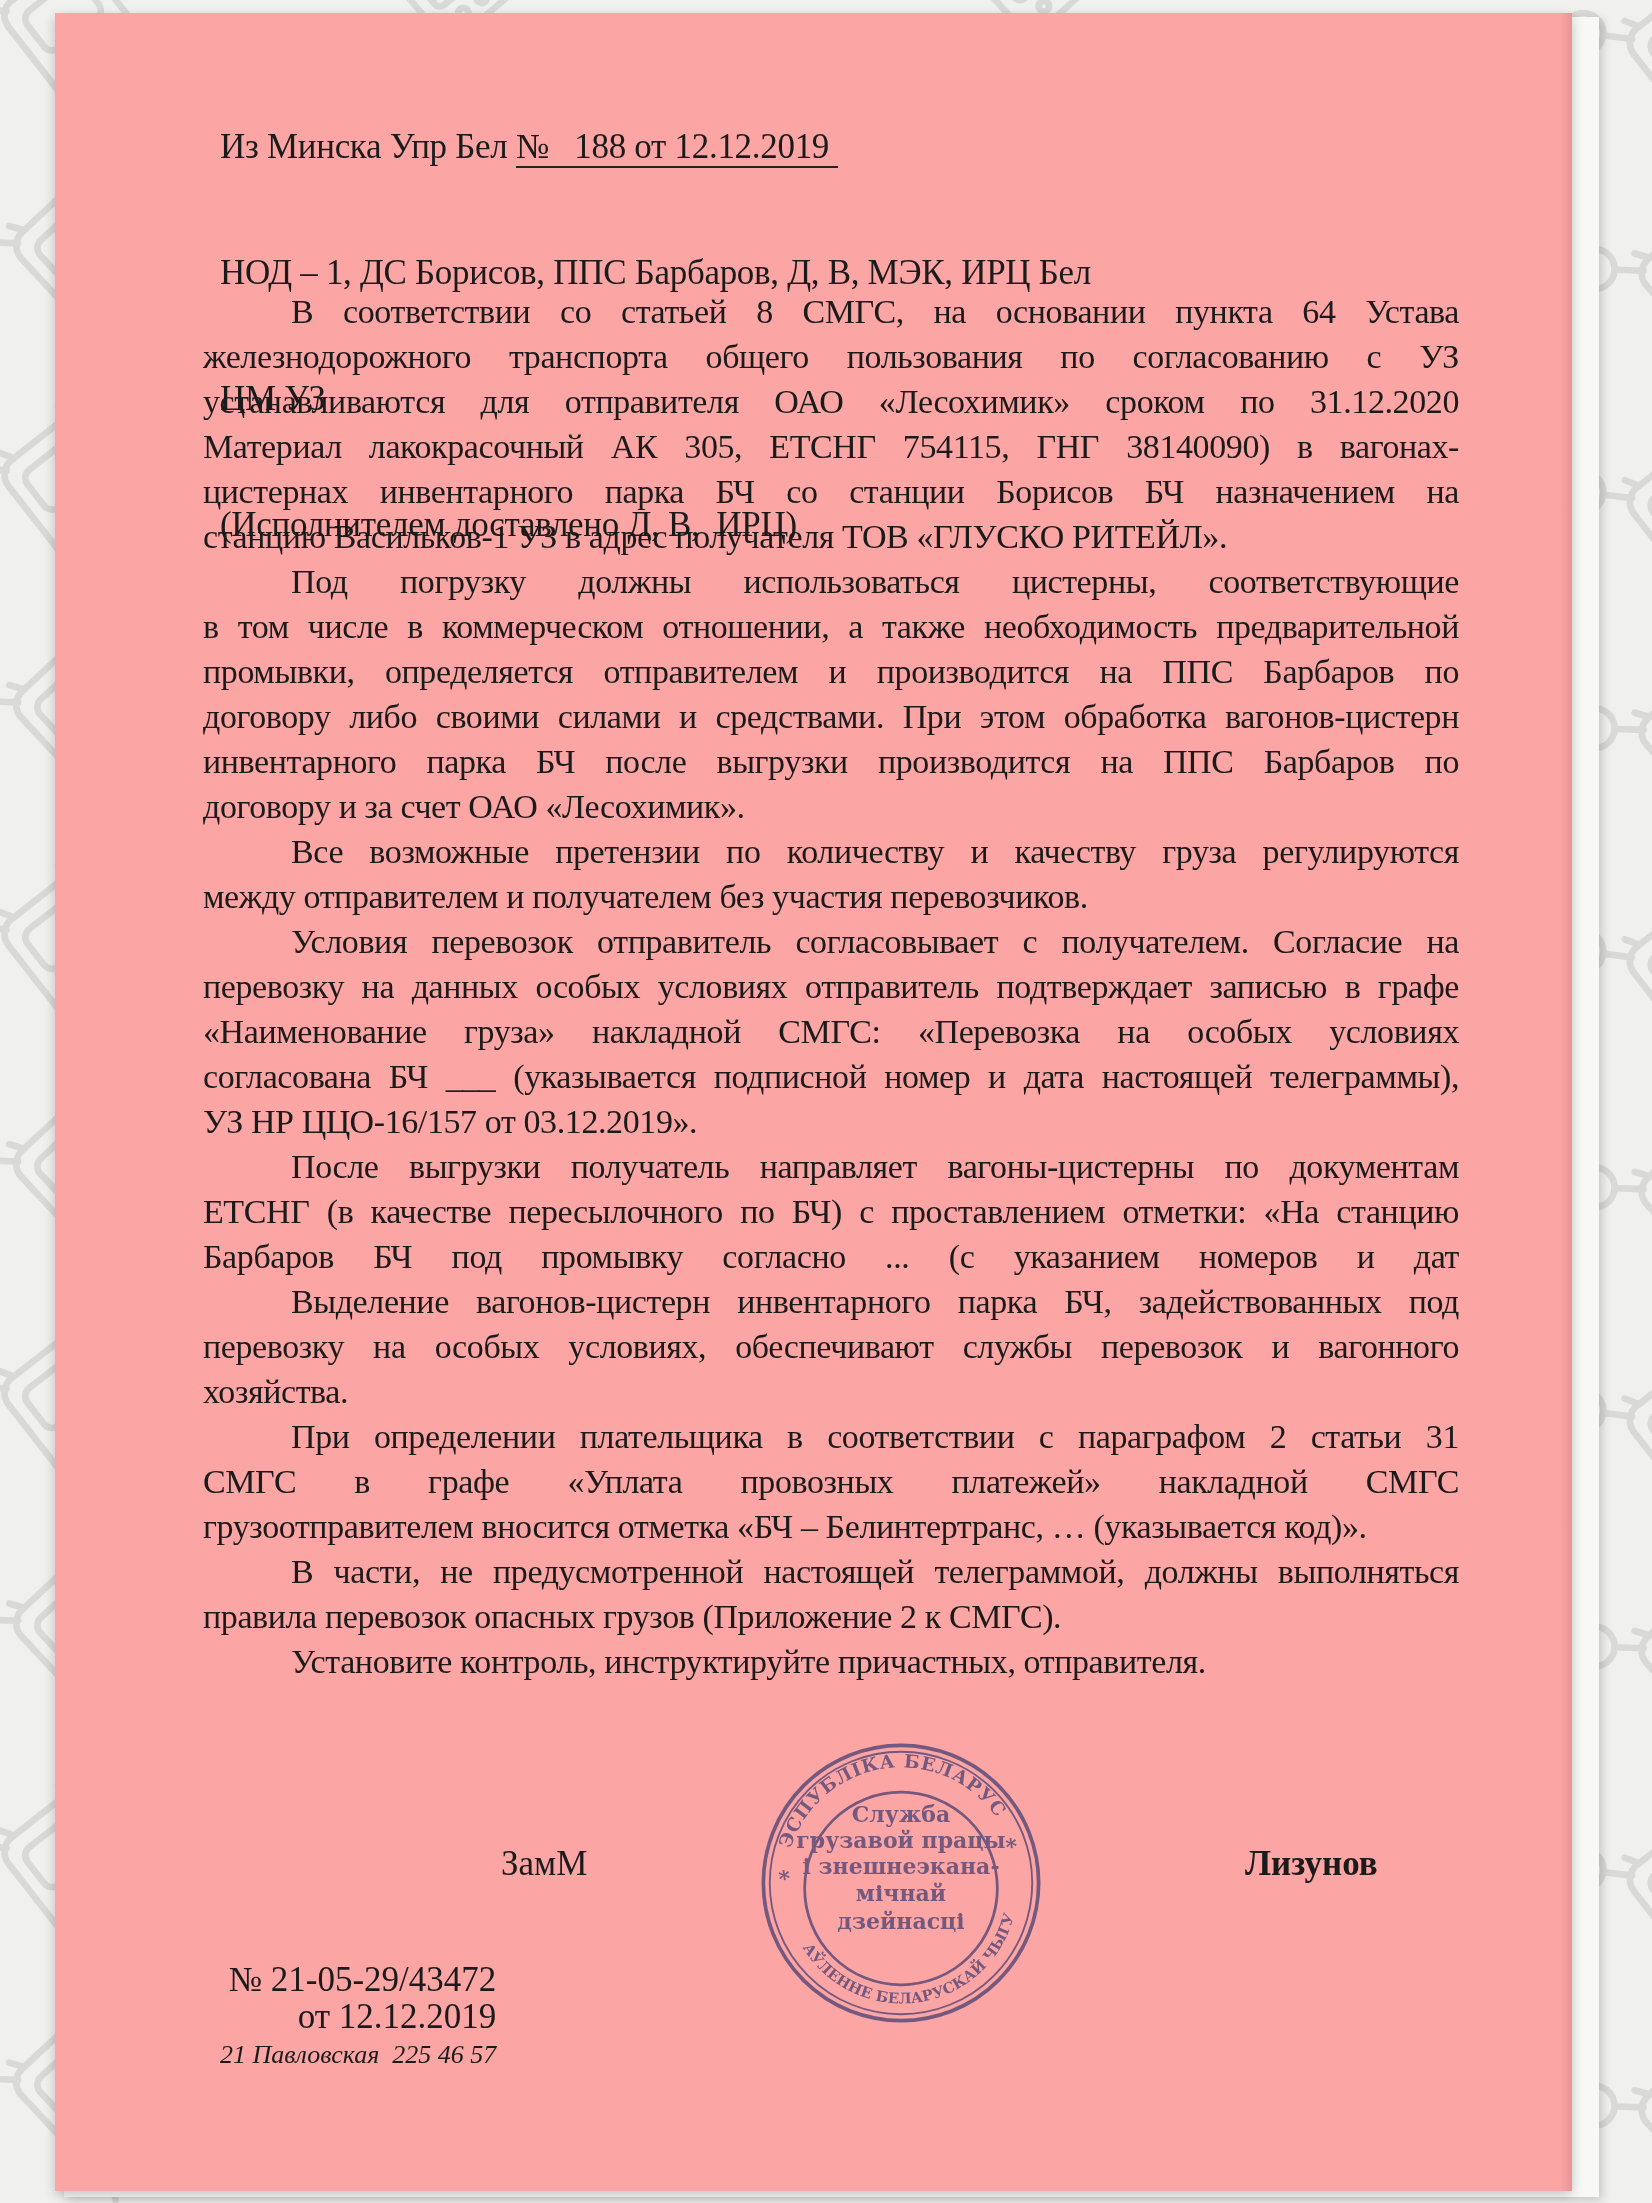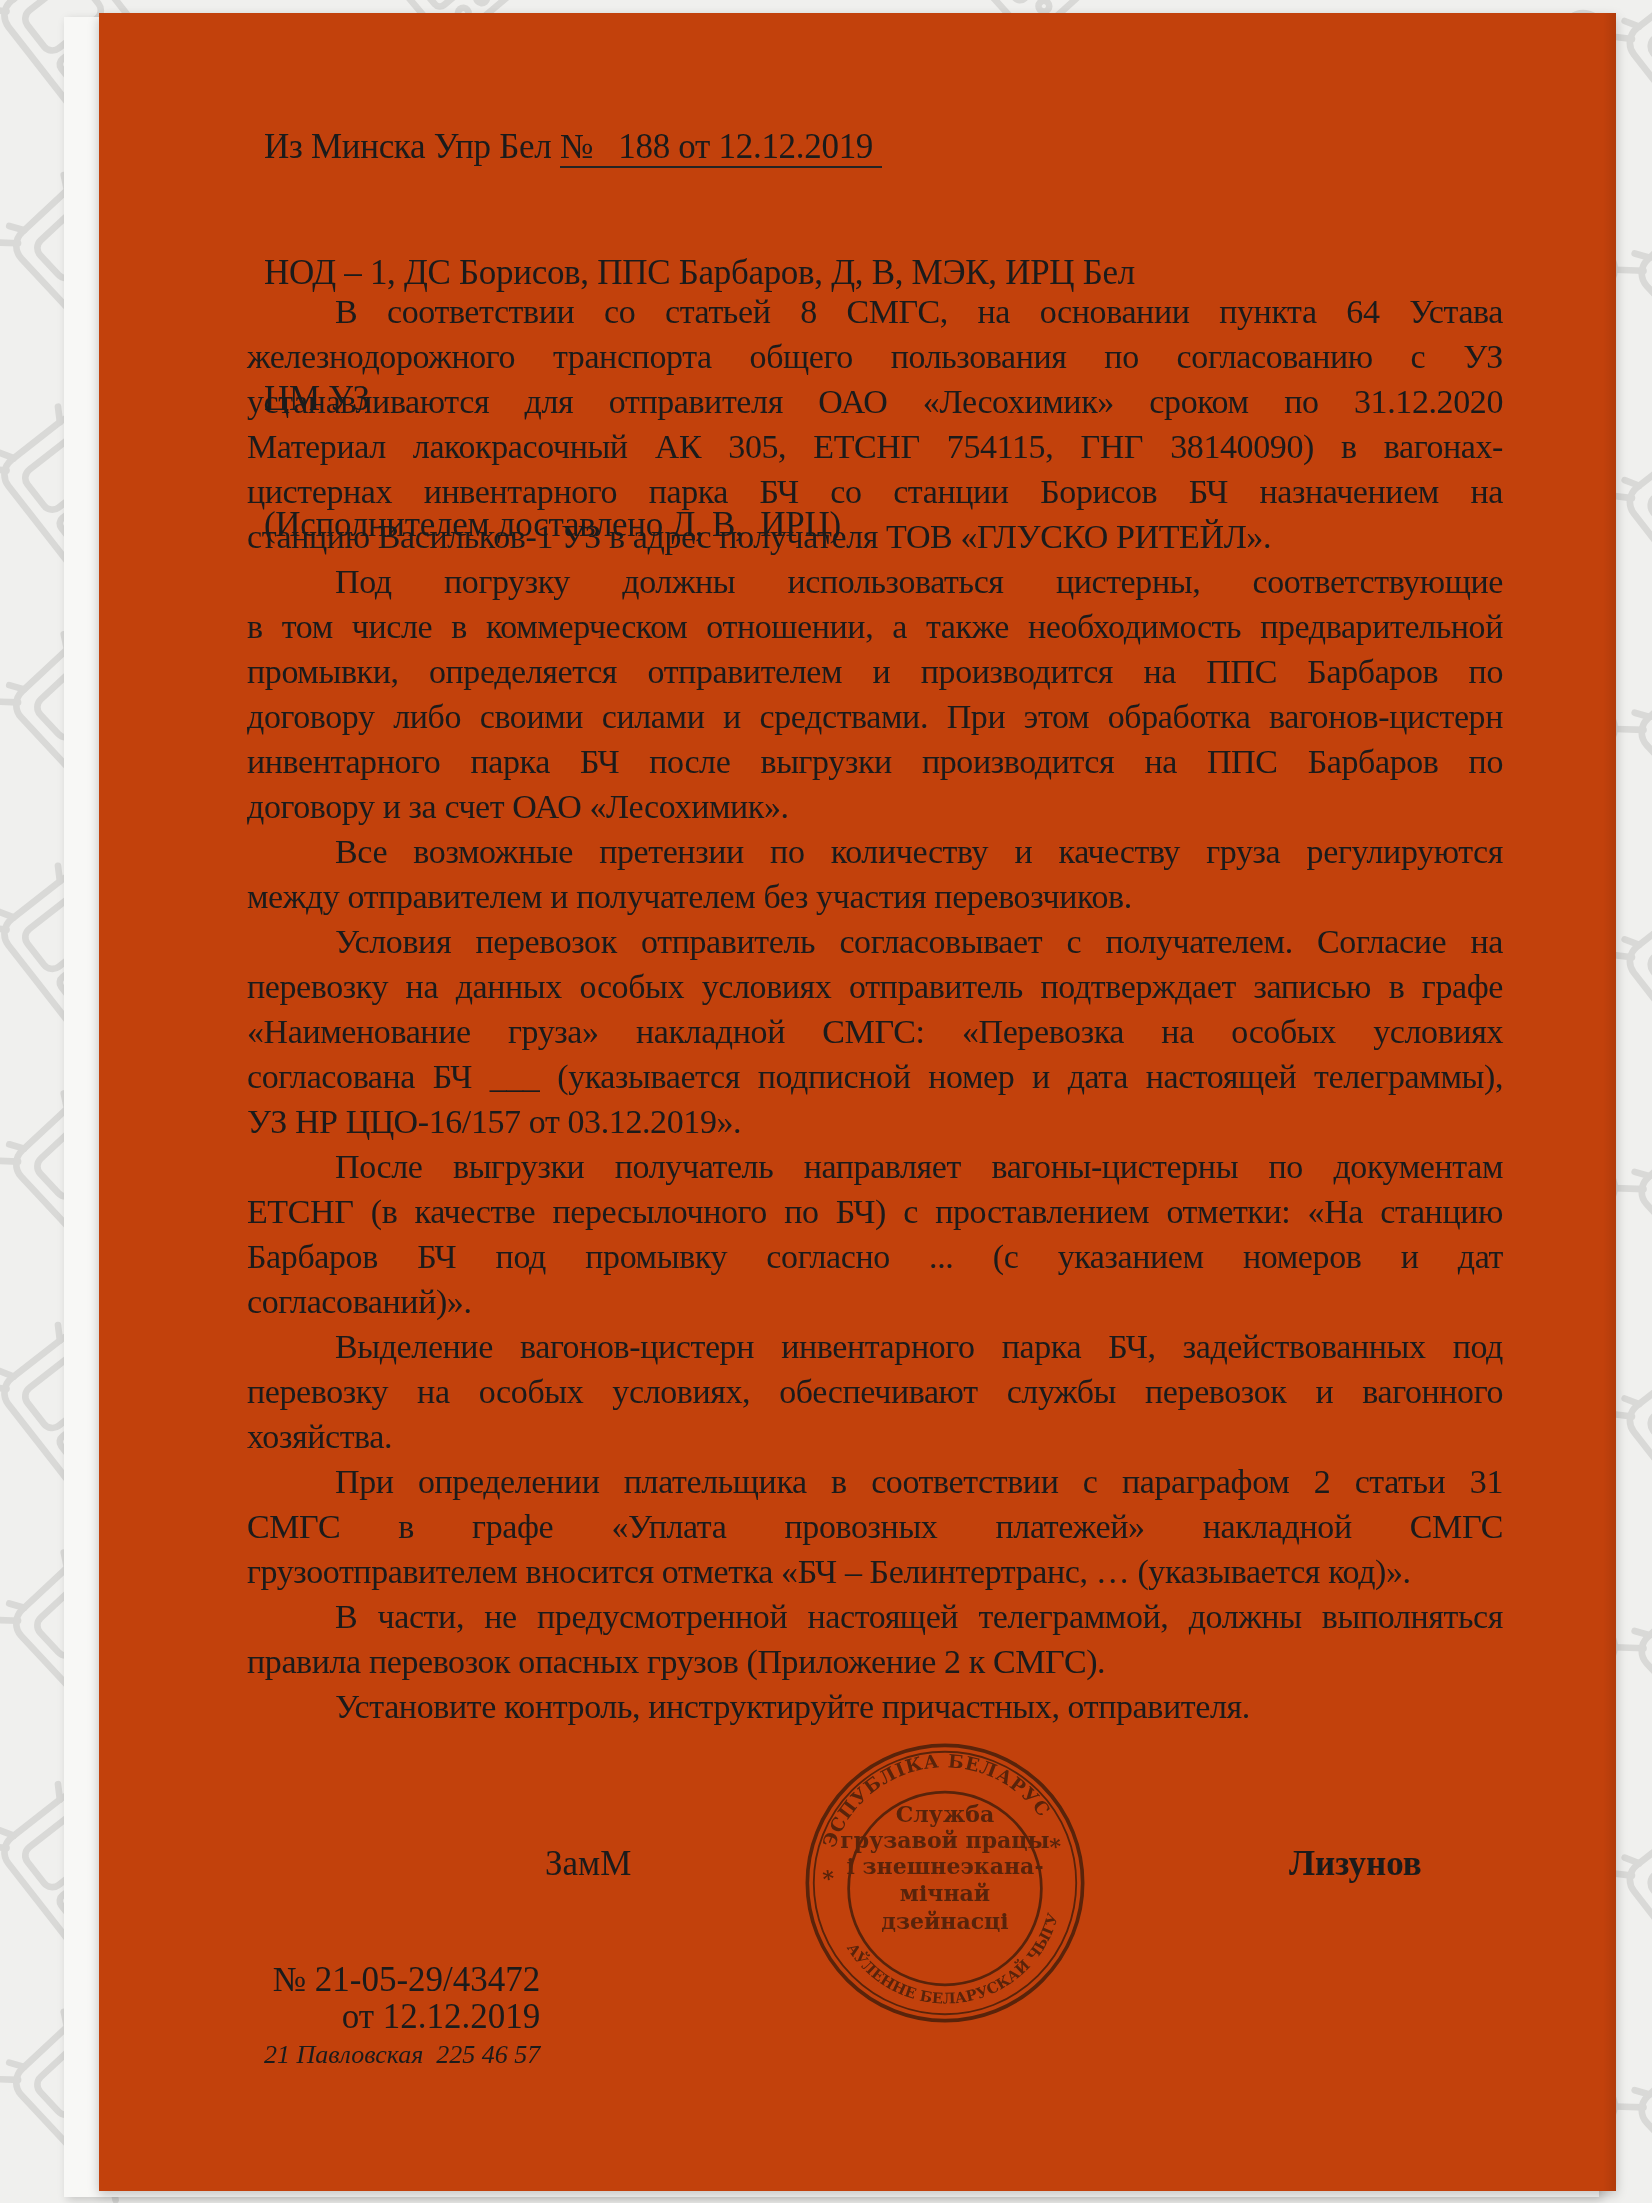--- a/index.html
+++ b/index.html
@@ -13,23 +13,22 @@
   #watermark{position:absolute;left:0;top:0;width:1653px;height:2204px;z-index:0;}
 
   
   .sheet-behind{
     position:absolute;left:64px;top:16.5px;width:1535px;height:2180px;
     background:#f8f8f6;box-shadow:2.8px 2.8px 9.2px rgba(0,0,0,.18);z-index:1;
   }
   
   .page{
     position:absolute;left:55px;top:13px;width:1517px;height:2178px;
-    background:#c2410c;box-shadow:0 3.7px 11px rgba(0,0,0,.22);
+    background:#fca5a5;box-shadow:0 3.7px 11px rgba(0,0,0,.22);
     z-index:2;
-    margin-left:44px;
   }
   .page::after{
     content:"";position:absolute;right:0;top:0;bottom:0;width:13px;
     background:linear-gradient(to right, rgba(0,0,0,0), rgba(0,0,0,.09));
   }
 
   
   .hdr{
     position:absolute;left:165px;top:28.5px;width:1267px;
     font-size:35px;line-height:42px;letter-spacing:-0.3px;white-space:pre-wrap;
@@ -144,21 +143,20 @@
         <div class="line first">Условия перевозок отправитель согласовывает с получателем. Согласие на</div>
         <div class="line">перевозку на данных особых условиях отправитель подтверждает записью в графе</div>
         <div class="line">«Наименование груза» накладной СМГС: «Перевозка на особых условиях</div>
         <div class="line">согласована БЧ ___ (указывается подписной номер и дата настоящей телеграммы),</div>
         <div class="line last">УЗ НР ЦЦО-16/157 от 03.12.2019».</div>
       </div>
       <div class="para">
         <div class="line first">После выгрузки получатель направляет вагоны-цистерны по документам</div>
         <div class="line">ЕТСНГ (в качестве пересылочного по БЧ) с проставлением отметки: «На станцию</div>
         <div class="line">Барбаров БЧ под промывку согласно ... (с указанием номеров и дат</div>
-        <div class="line last">согласований)».</div>
       </div>
       <div class="para">
         <div class="line first">Выделение вагонов-цистерн инвентарного парка БЧ, задействованных под</div>
         <div class="line">перевозку на особых условиях, обеспечивают службы перевозок и вагонного</div>
         <div class="line last">хозяйства.</div>
       </div>
       <div class="para">
         <div class="line first">При определении плательщика в соответствии с параграфом 2 статьи 31</div>
         <div class="line">СМГС в графе «Уплата провозных платежей» накладной СМГС</div>
         <div class="line last">грузоотправителем вносится отметка «БЧ – Белинтертранс, … (указывается код)».</div>

